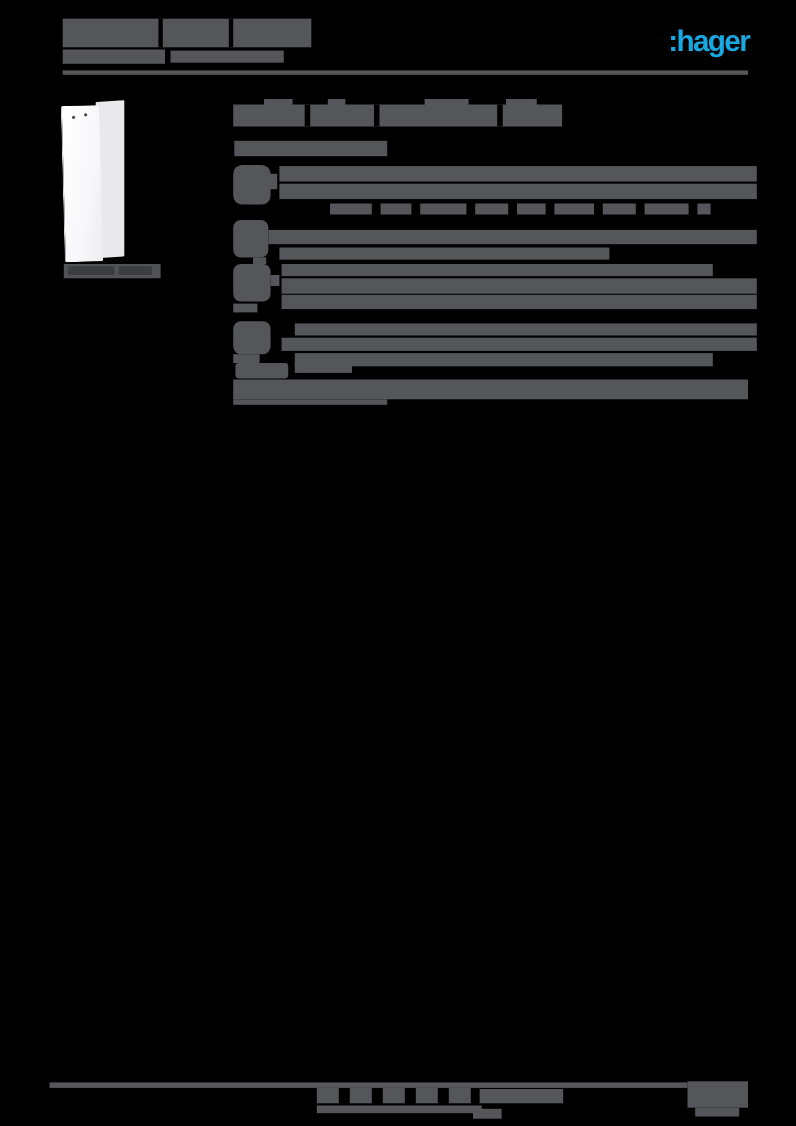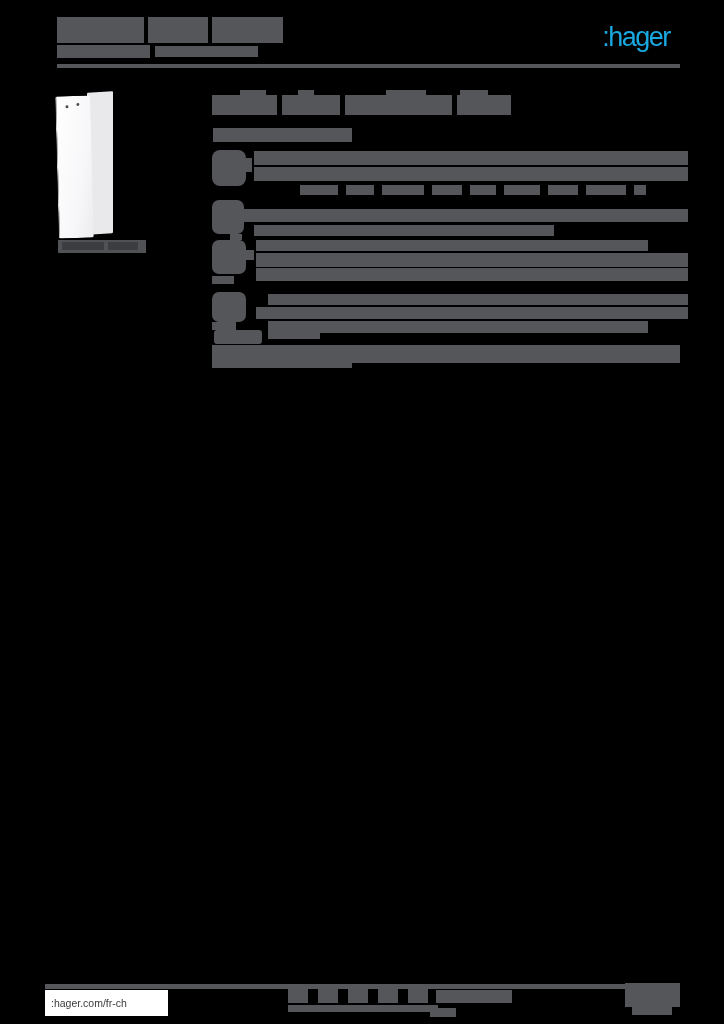--- a/index.html
+++ b/index.html
@@ -1,22 +1,22 @@
 <!DOCTYPE html>
 <html><head>
 <meta charset="utf-8">
 <style>
   html,body{margin:0;padding:0;background:#000;}
   #page{position:relative;width:724px;height:1024px;background:#000000;overflow:hidden;
         font-family:"Liberation Sans",sans-serif;}
   .blk{position:absolute;}
   
   #logo{position:absolute;left:591px;top:24px;width:90px;height:26px;
-        font-weight:400;font-size:27px;line-height:26px;letter-spacing:-1.5px;
-        text-align:center;}
+        font-weight:700;font-size:27px;line-height:26px;letter-spacing:-1.5px;
+        text-align:right;}
   
   #product{position:absolute;left:57px;top:90px;width:66px;height:152px;}
   #product .side{position:absolute;left:30px;top:2px;width:26px;height:142px;
         background:#e9e9ec;transform:skewY(-4deg);border-radius:1px;}
   #product .front{position:absolute;left:0;top:6px;width:34px;height:142px;
         background:linear-gradient(100deg,#ffffff 0%,#f7f7f9 65%,#ececef 100%);
         transform:rotate(-1.5deg);border-radius:2px;border-left:1px solid #d9d9dc;}
   #product .dot{position:absolute;width:3px;height:3px;border-radius:50%;background:#4b4c50;}
   #product .dot.d1{left:9px;top:9px;}
   #product .dot.d2{left:20px;top:7px;}
@@ -97,17 +97,14 @@
       <div class="blk" style="left: 348px; top: 989px; width: 20px; height: 14px; background: rgb(85, 86, 90);"></div>
       <div class="blk" style="left: 378px; top: 989px; width: 20px; height: 14px; background: rgb(85, 86, 90);"></div>
       <div class="blk" style="left: 408px; top: 989px; width: 20px; height: 14px; background: rgb(85, 86, 90);"></div>
       <div class="blk" style="left: 436px; top: 990px; width: 76px; height: 13px; background: rgb(85, 86, 90);"></div>
       <div class="blk" style="left: 288px; top: 1005px; width: 150px; height: 7px; background: rgb(85, 86, 90);"></div>
       <div class="blk" style="left: 430px; top: 1008px; width: 26px; height: 9px; background: rgb(85, 86, 90);"></div>
       <div class="blk" style="left: 625px; top: 983px; width: 55px; height: 24px; background: rgb(85, 86, 90);"></div>
       <div class="blk" style="left: 632px; top: 1007px; width: 40px; height: 8px; background: rgb(85, 86, 90);"></div>
     </div>
 
-  <div id="urlbox">
-    <span>:hager.com/fr-ch</span>
-  </div>
 
 </div>
 
 </body></html>

